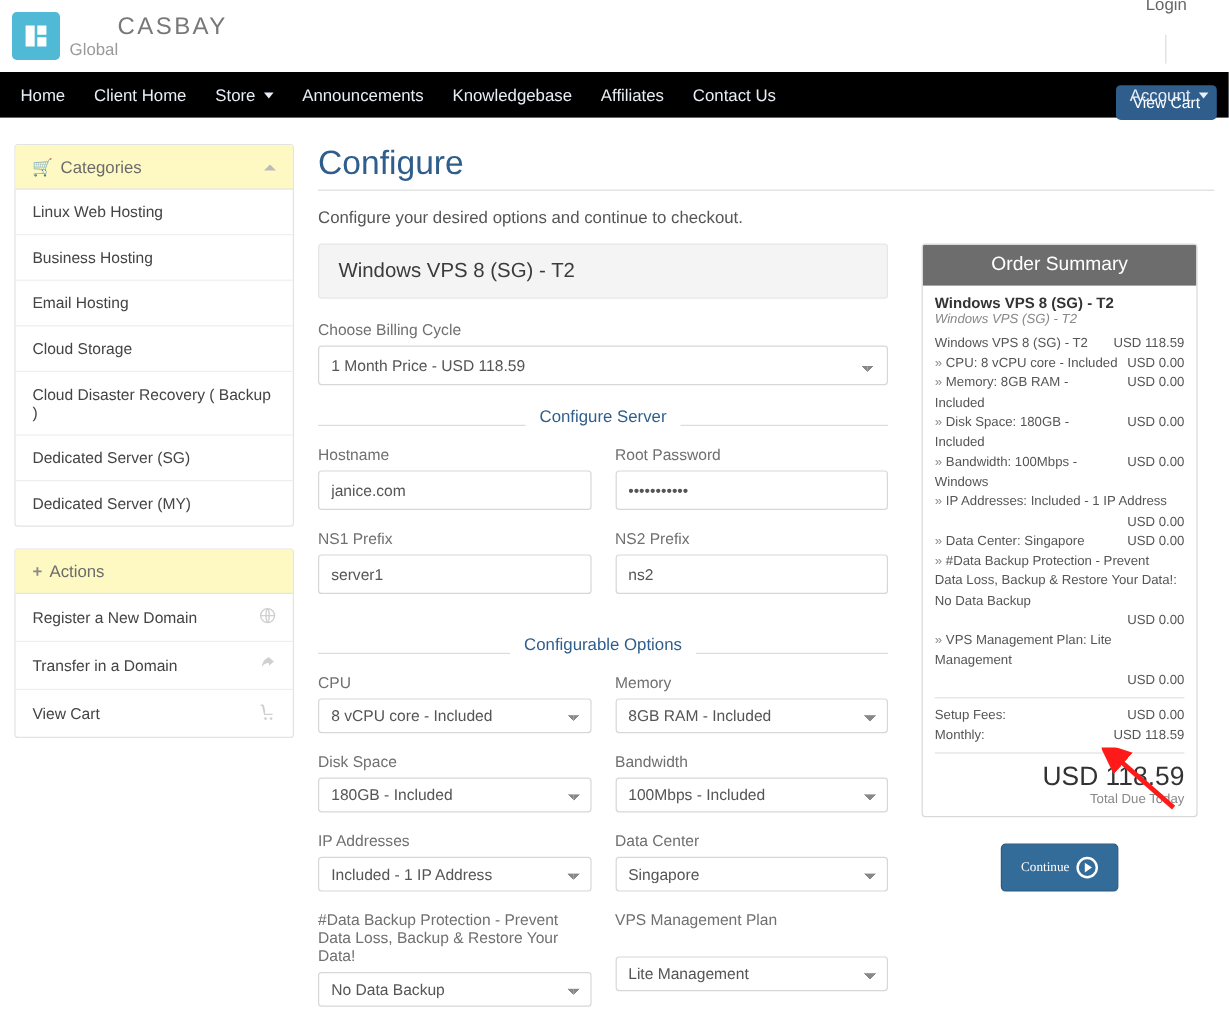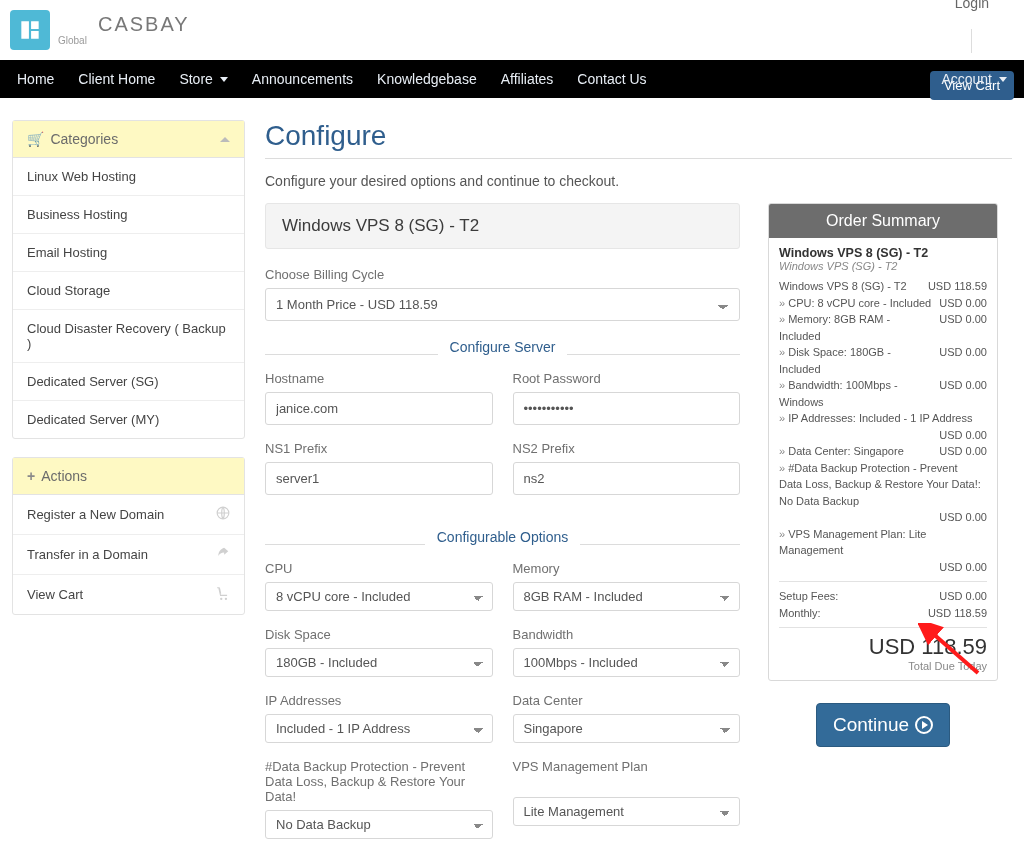--- a/index.html
+++ b/index.html
@@ -6,21 +6,21 @@
   body { font-family: -apple-system, "Segoe UI", Helvetica, Arial, sans-serif; font-size: 14px; color: #444; background: #fff; width: 1024px; }
   a { text-decoration: none; color: inherit; }
 
   
   .topbar { display: flex; align-items: center; justify-content: space-between; padding: 0 10px; height: 60px; }
   .logo { display: flex; align-items: center; gap: 8px; }
   .logo-mark { width: 40px; height: 40px; background: #4fb9d6; display: flex; align-items: center; justify-content: center; color: #fff; font-weight: bold; border-radius: 4px; position: relative; }
   .logo-mark svg { width: 26px; height: 26px; fill: #fff; }
   .logo-text { display: flex; flex-direction: column; line-height: 1; color: #787878; }
   .logo-text .big { font-size: 20px; letter-spacing: 2px; font-weight: 400; margin-left: 40px; }
-  .logo-text .small { font-size: 10px; color: #9a9a9a; margin-top: 2px; }
+  .logo-text .small { font-size: 14px; color: #9a9a9a; margin-top: 2px; }
   .top-actions { display: flex; align-items: center; gap: 18px; flex-direction: column; }
   .top-link { color: #666; cursor: pointer; display: inline-flex; align-items: center; gap: 4px; }
   .btn-primary { background: #2f5e8d; color: #fff; padding: 7px 14px; border-radius: 4px; border: none; cursor: pointer; font-size: 13px; }
   .caret { display: inline-block; width: 0; height: 0; border-left: 4px solid transparent; border-right: 4px solid transparent; border-top: 5px solid #888; margin-left: 2px; }
 
   
   .navbar { background: #000000; color: #fff; display: flex; justify-content: space-between; height: 38px; align-items: stretch; padding: 0 5px; }
   .nav-left, .nav-right { display: flex; }
   .nav-item { padding: 0 12px; display: flex; align-items: center; color: #e8eef5; cursor: pointer; font-size: 14px; gap: 5px; }
   .nav-item .caret, .nav-right .caret { border-top-color: #e8eef5; }
@@ -62,21 +62,21 @@
   .summary-body { padding: 8px 10px; font-size: 11px; color: #555; }
   .summary-body .ptitle { font-weight: bold; font-size: 12.5px; color: #333; }
   .summary-body .psub { font-style: italic; color: #888; margin-bottom: 6px; font-size: 11px; }
   .sline { display: flex; justify-content: space-between; gap: 6px; line-height: 1.5; }
   .sline .l { flex: 1; }
   .sline .r { white-space: nowrap; }
   .indent::before { content: " » "; color: #888; }
   .sum-sep { border-top: 1px solid #e2e2e2; margin: 6px 0; }
   .total { text-align: right; font-size: 22px; color: #333; margin-top: 4px; }
   .total-label { text-align: right; font-size: 11px; color: #888; }
-  .btn-continue { display: flex; align-items: center; gap: 6px; background: #336b99; color: #fff; border: 1px solid #2b5a80; border-radius: 4px; padding: 10px 16px; font-size: 19px; cursor: pointer; margin: 22px auto 0; }
+  .btn-continue { display: flex; align-items: center; gap: 6px; background: #336b99; color: #fff; border: 1px solid #2b5a80; border-radius: 4px; padding: 10px 16px; font-size: 11px; cursor: pointer; margin: 22px auto 0; font-family: Liberation Serif, serif; }
   .circ-arrow { width: 18px; height: 18px; border: 2px solid #fff; border-radius: 50%; display: inline-flex; align-items: center; justify-content: center; }
   .circ-arrow::after { content: ""; width: 0; height: 0; border-top: 4px solid transparent; border-bottom: 4px solid transparent; border-left: 6px solid #fff; margin-left: 2px; }
 
   
   .red-arrow { position: absolute; pointer-events: none; }
 
   .main-flex { display: flex; gap: 28px; align-items: flex-start; }
   .pos-rel { position: relative; }
 
   select.small, .small-select { padding: 6px 10px; }

